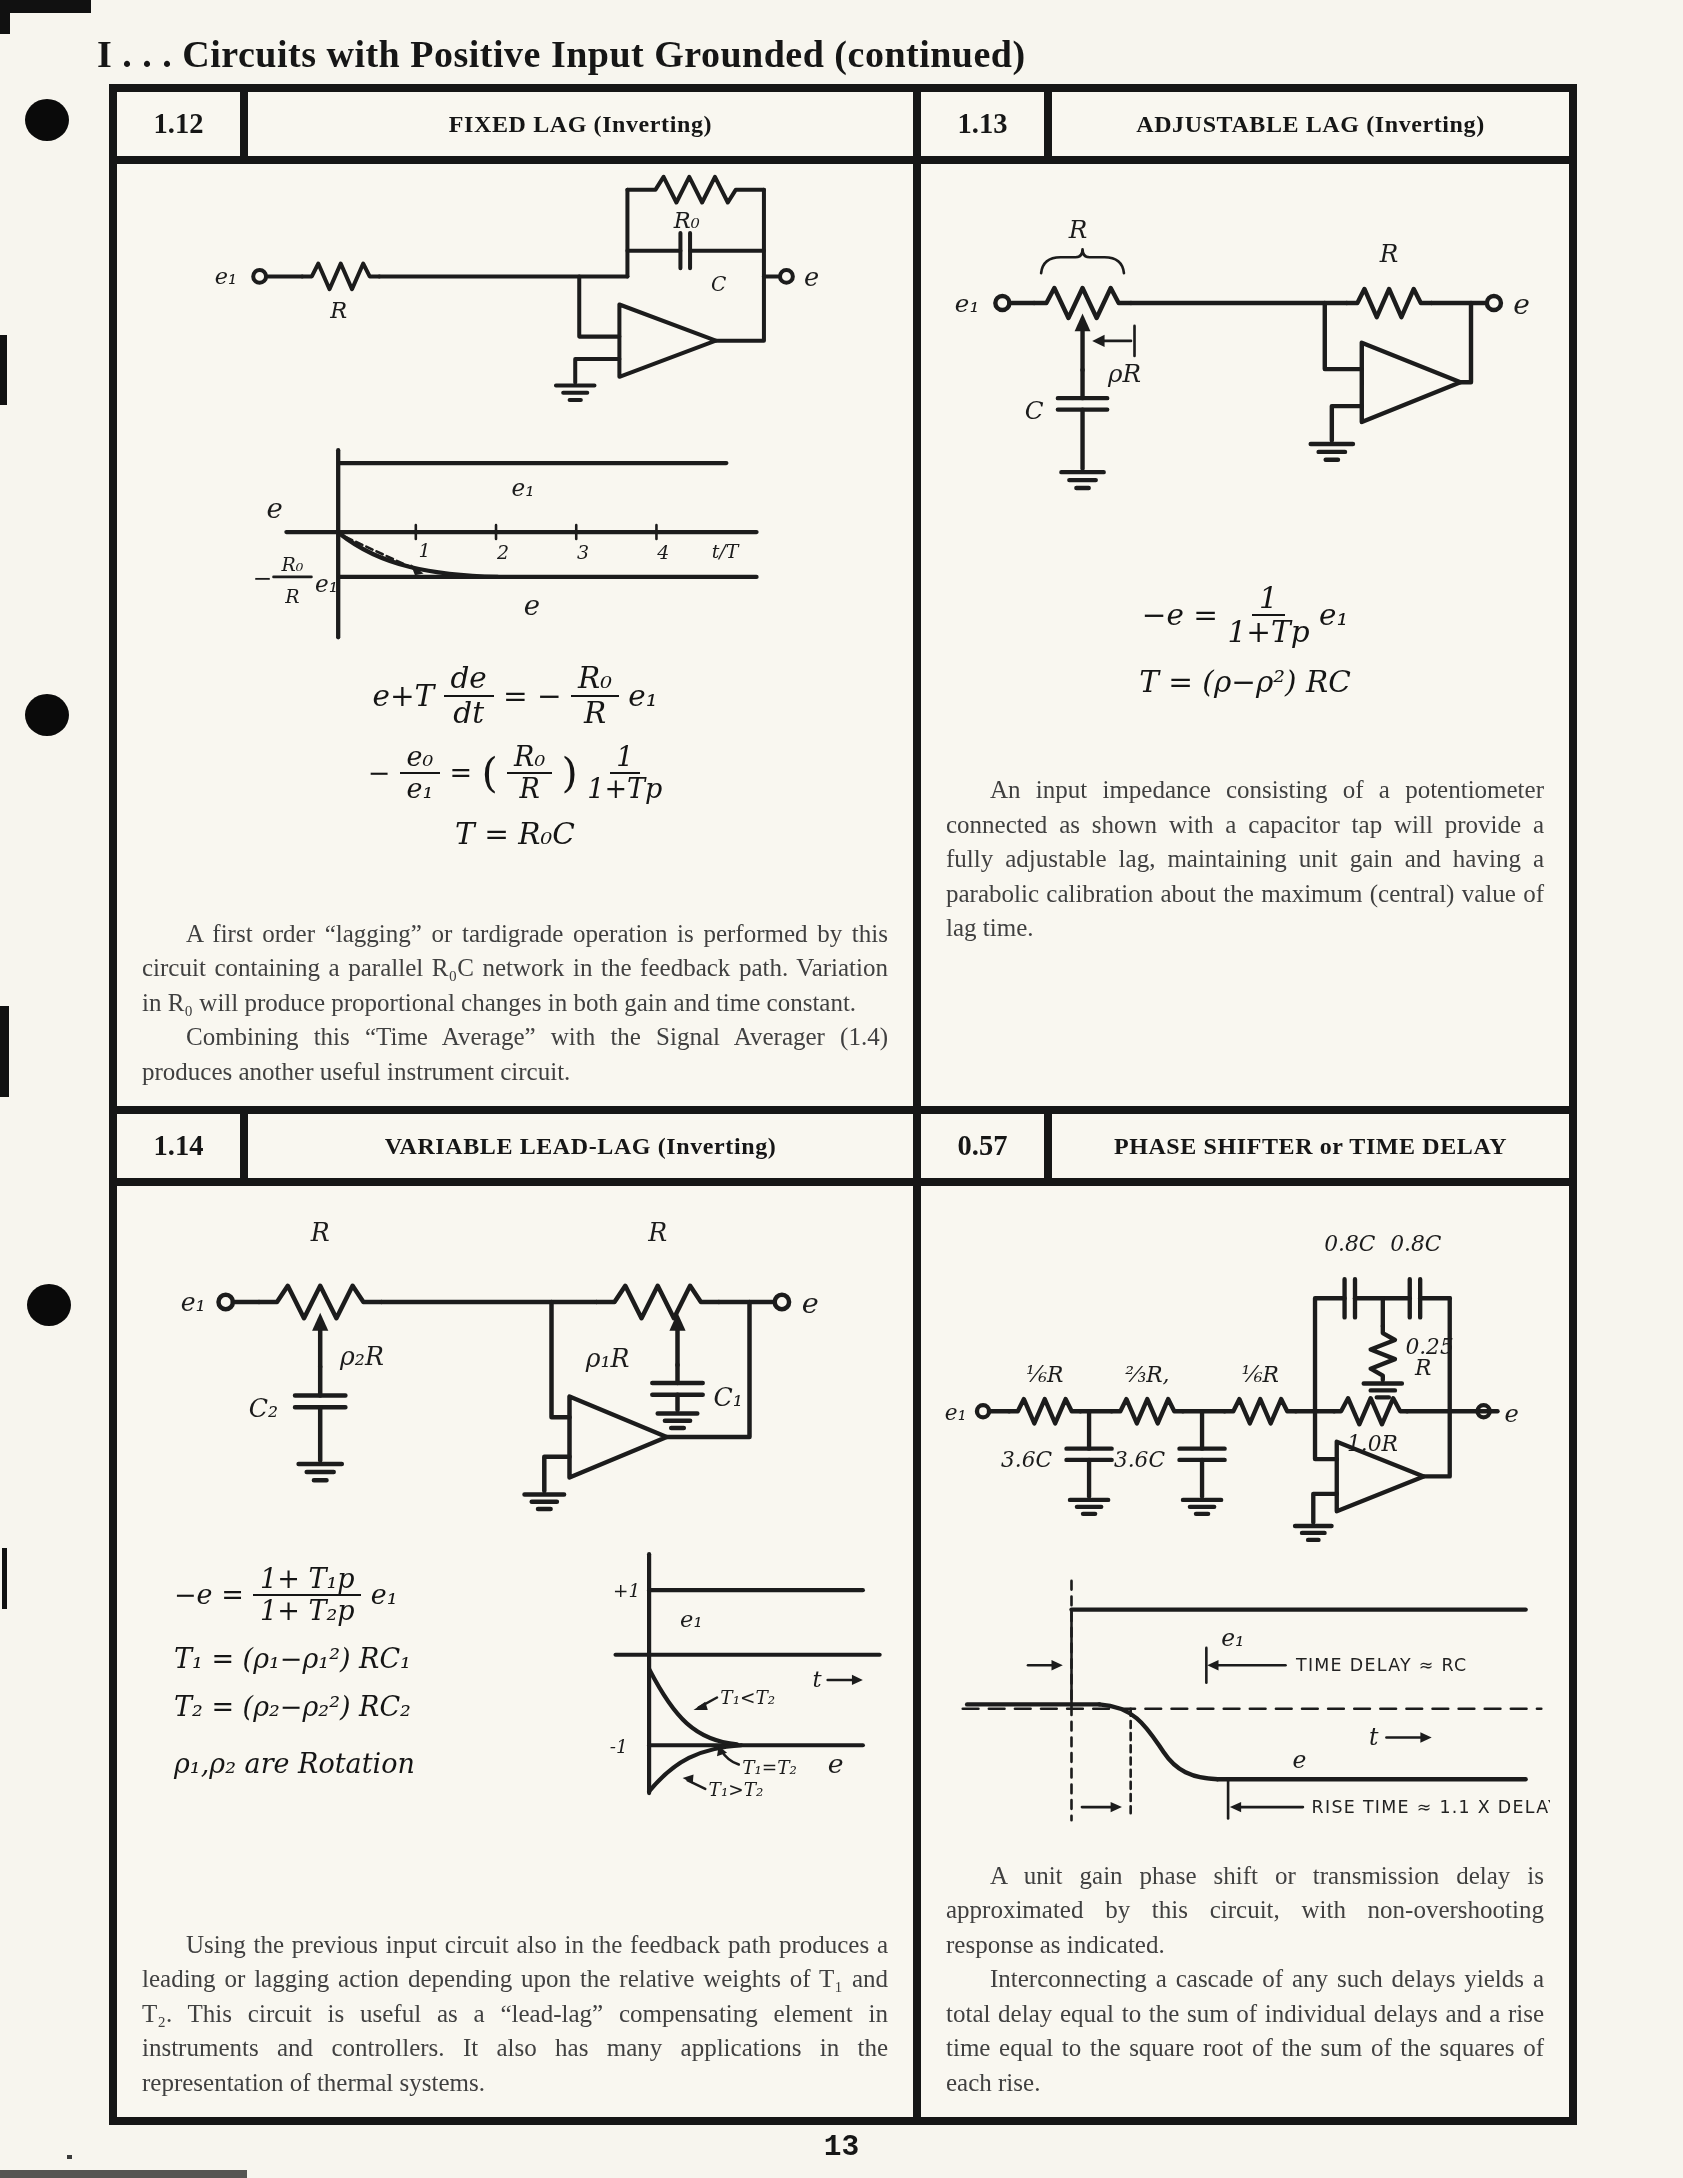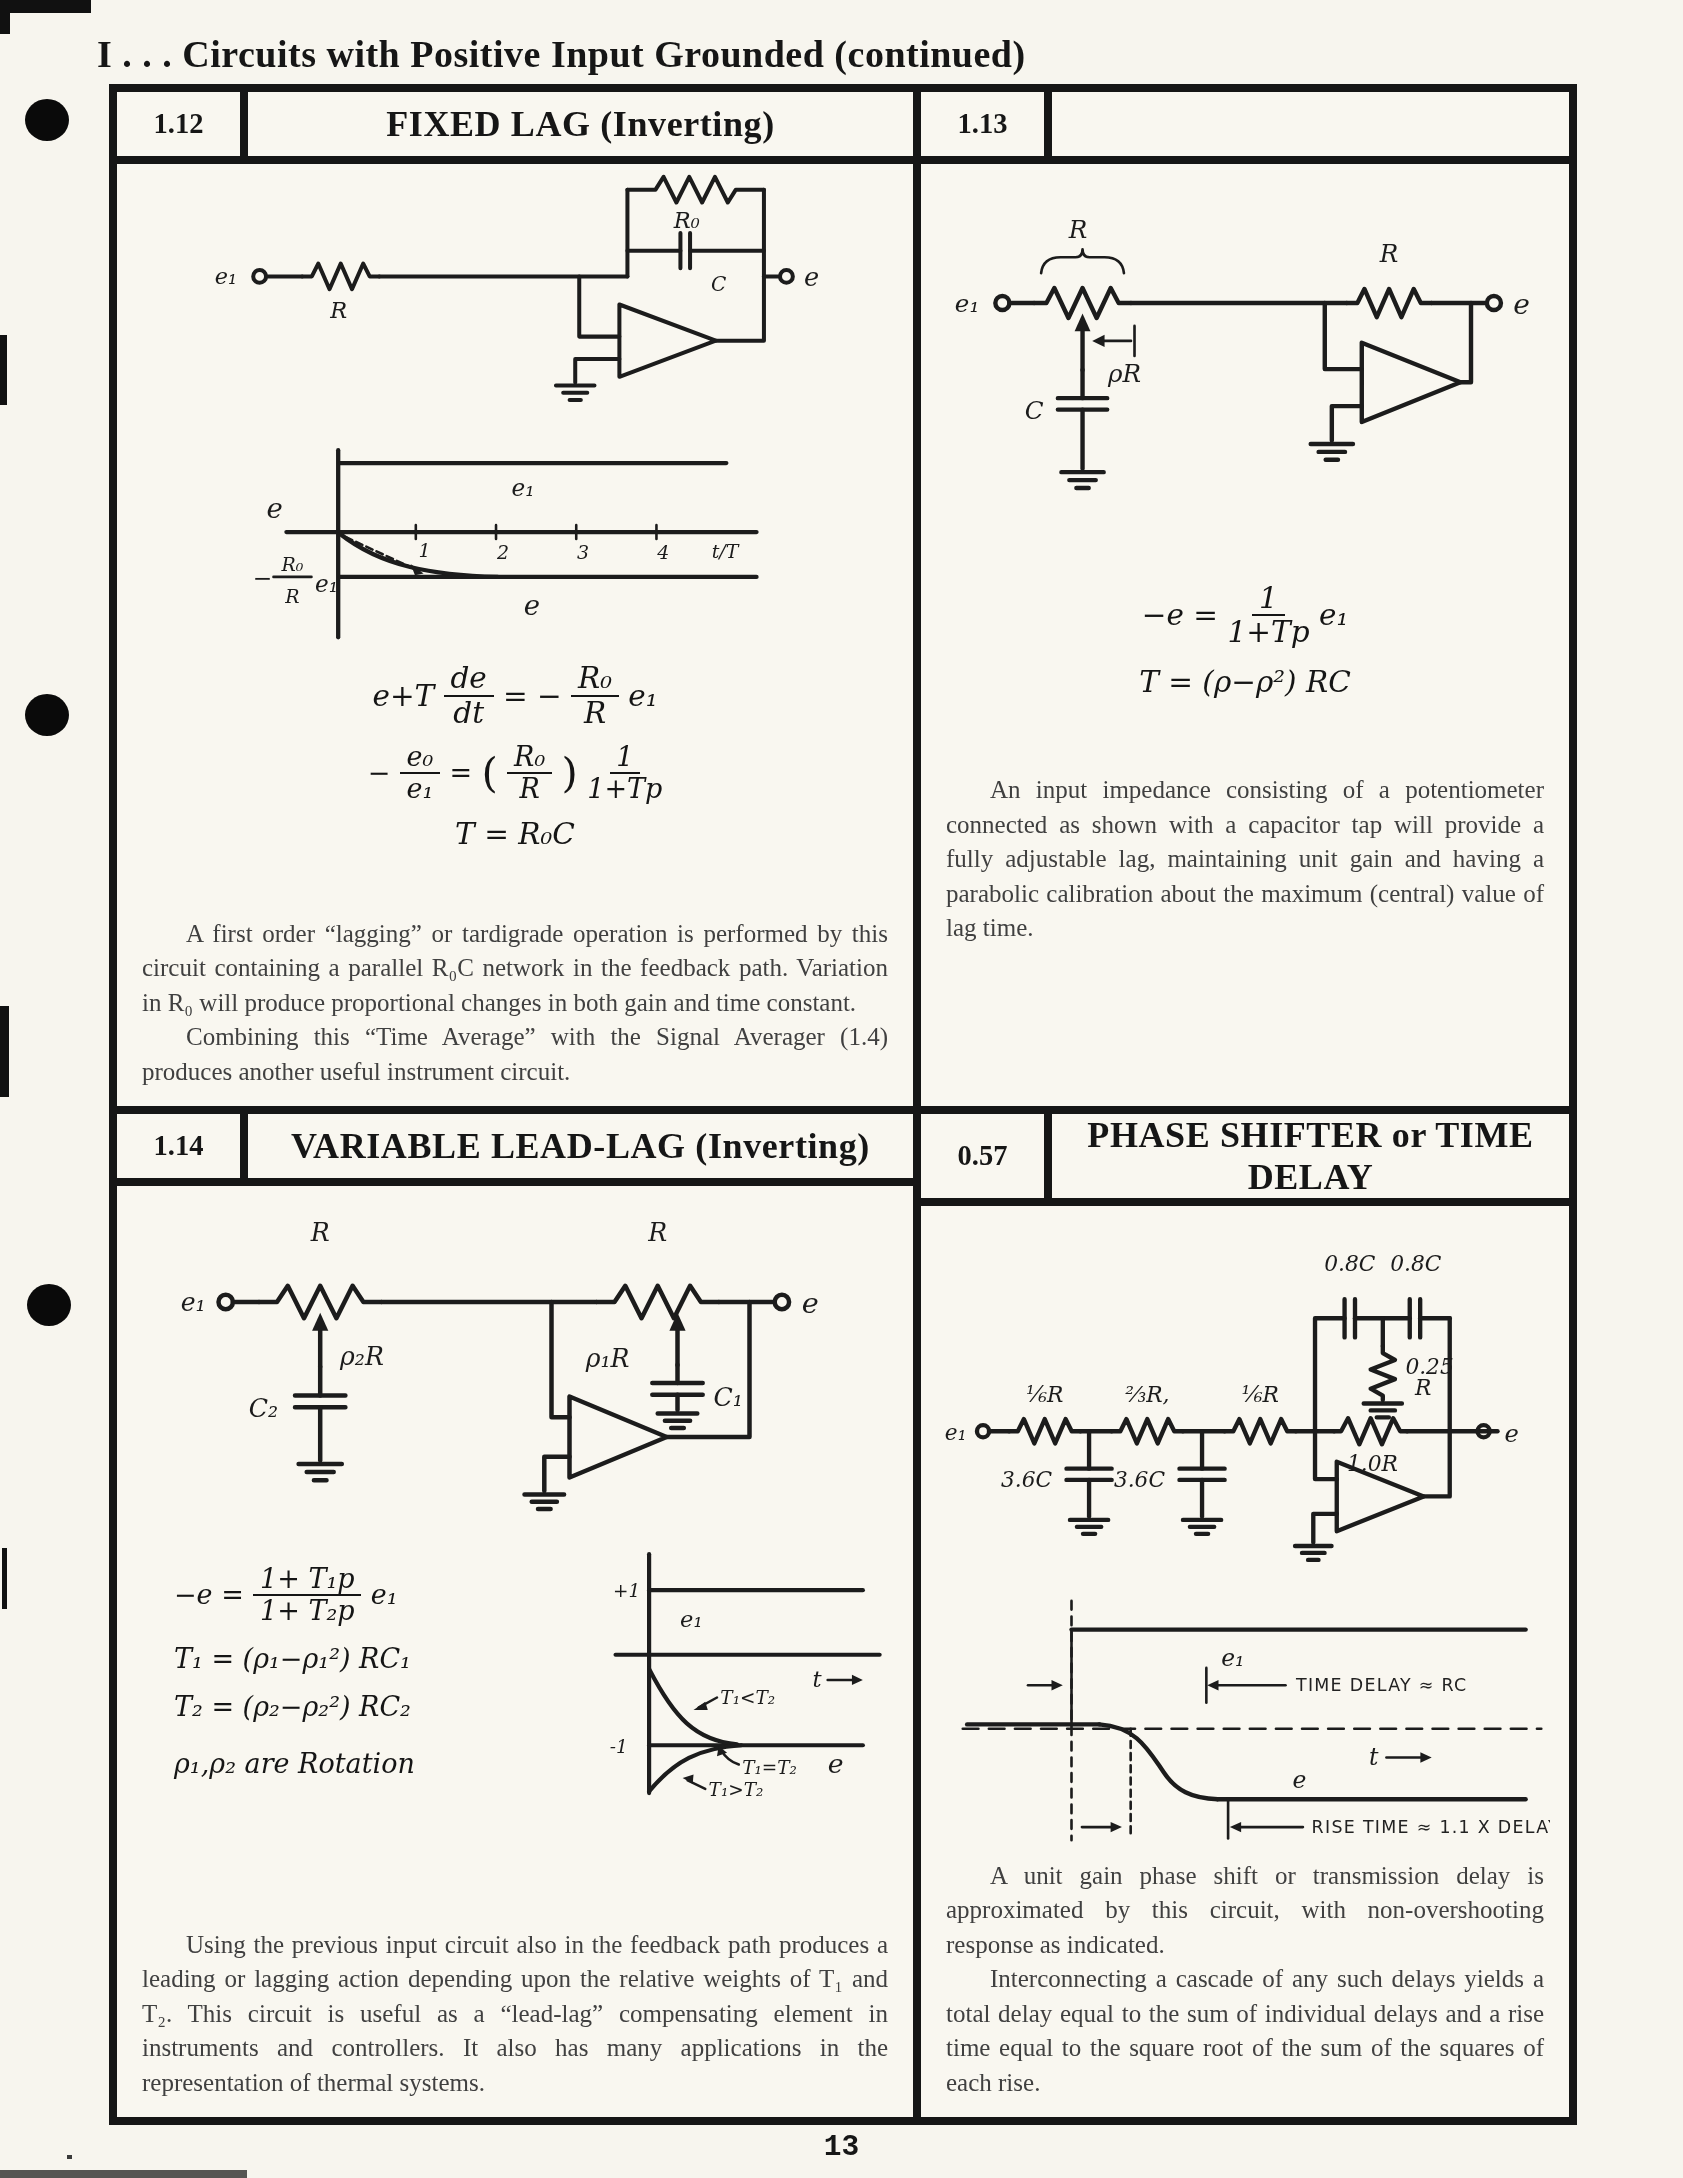--- a/index.html
+++ b/index.html
@@ -11,21 +11,21 @@
   .grid { position:absolute; left:109px; top:84px; width:1468px; height:2041px;
           border:8.6px solid #161616; display:grid;
           grid-template-columns:804px 1fr; grid-template-rows:1022px 1fr; background:#f9f7f0; }
   .panel { display:flex; flex-direction:column; overflow:hidden; }
   .panel.bR { border-right:8.6px solid #161616; }
   .panel.bB { border-bottom:8.6px solid #161616; }
   .phead { flex:0 0 72px; display:flex; border-bottom:8.6px solid #161616; }
   .pnum  { width:131px; border-right:8.6px solid #161616; display:flex; align-items:center;
            justify-content:center; font-weight:bold; font-size:28.5px; }
   .ptitle{ flex:1; display:flex; align-items:center; justify-content:center;
-           font-weight:bold; font-size:36px; letter-spacing:0.6px; text-align:center; }
+           font-weight:bold; font-size:24px; letter-spacing:0.6px; text-align:center; }
   .pbody { flex:1; display:flex; flex-direction:column; align-items:center;
            padding:7.6px 25px 17px; }
   svg { display:block; }
   .wire { stroke:#1c1c1c; stroke-width:5; fill:none; stroke-linecap:round; stroke-linejoin:round; }
   .thin { stroke:#1c1c1c; stroke-width:3; fill:none; stroke-linecap:round; }
   .fillk { fill:#1c1c1c; stroke:none; }
   .ct  { font:italic 28px "DejaVu Serif", serif; fill:#1c1c1c; }
   .ct2 { font:italic 25px "DejaVu Serif", serif; fill:#1c1c1c; }
   .big { font:italic 32px "DejaVu Serif", serif; fill:#1c1c1c; }
   .gt  { font:italic 27px "DejaVu Serif", serif; fill:#1c1c1c; }
@@ -178,20 +178,21 @@
         <div class="paras mt-auto">
           <p class="para">A first order “lagging” or tardigrade operation is performed by this circuit containing a parallel R₀C network in the feedback path. Variation in R₀ will produce proportional changes in both gain and time constant.</p>
           <p class="para">Combining this “Time Average” with the Signal Averager (1.4) produces another useful instrument circuit.</p>
         </div>
       </div>
     </section>
 
     <section class="panel bB">
       <div class="phead">
         <div class="pnum">1.13</div>
+        <div class="ptitle">ADJUSTABLE LAG (Inverting)</div>
       </div>
       <div class="pbody">
         <svg viewBox="0 0 680 400" width="599" height="353" style="margin-top:25px">
           <text class="ct" x="10" y="130">e₁</text>
           <g>
             <circle class="wire" cx="64" cy="120" r="8" stroke-width="4"></circle>
             <path class="wire" d="M72,120 H100"></path>
           </g>
           <g>
             <path class="wire" d="M100,120 h14 l9,-17 l16,34 l16,-34 l16,34 l16,-34 l9,17 h14"></path>

